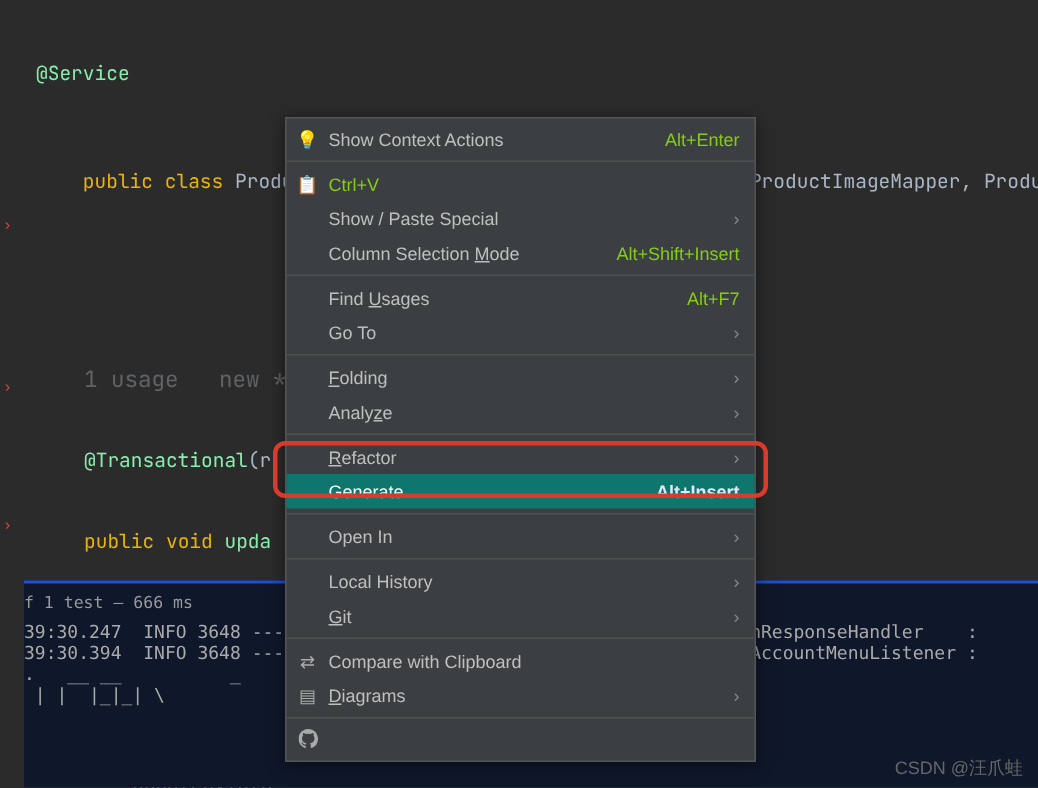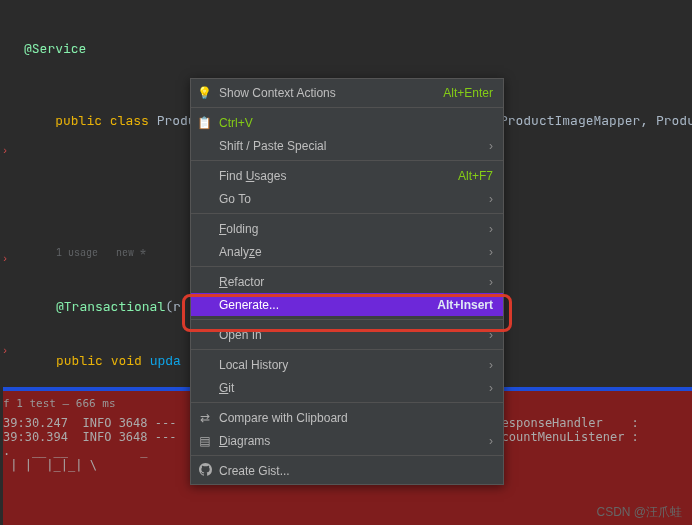--- a/index.html
+++ b/index.html
@@ -26,33 +26,33 @@
     left: 0;
     width: 10px;
     text-align: center;
     color: #cc4b4b;
     font-size: 11px;
   }
   .kw-annotation { color: #86efac; }
   .kw { color: #eab308; }
   .ident { color: #a9b7c6; }
   .typeuse { color: #a9b7c6; }
-  .method { color: #0ea5e9; font-family: Liberation Mono, monospace; }
-  .usage-hint { color: #606366; font-size: 10px; }
+  .method { color: #86efac; }
+  .usage-hint { color: #606366; font-size: 15px; }
   .indent1 { padding-left: 16px; }
   .indent2 { padding-left: 48px; }
   .indent3 { padding-left: 80px; }
   
   .console {
     position: absolute;
-    left: 3px; right: 0;
+    left: 16px; right: 0;
     bottom: 0;
     height: 138px;
-    background: #7f1d1d;
-    border-top: 4px solid #1d4ed8;
+    background: #0f172a;
+    border-top: 2px solid #1d4ed8;
     font-family: Consolas, monospace;
     font-size: 12px;
     color: #bbbbbb;
     padding: 4px 8px 0 0;
   }
   .console .status { color: #999; font-size: 11px; padding: 2px 0 6px 0; }
   .console-line { white-space: pre; color:#aaa; }
   
   .menu {
     position: absolute;
@@ -80,21 +80,21 @@
     text-align: center;
     color: #aaa;
     font-size: 12px;
   }
   .menu-item .label { flex: 1; }
   .menu-item .short { color: #84cc16; }
   .menu-item .arrow { color: #8a8a8a; }
   .underline { text-decoration: underline; }
   .menu-sep { height: 1px; background: #515151; margin: 3px 0; }
   .menu-item.selected {
-    background: #6d28d9;
+    background: #0f766e;
     color: #ffffff;
   }
   .menu-item.selected .short, .menu-item.selected .arrow { color: #e0e8f5; font-weight: bold; }
   .highlight-box {
     position: absolute;
     border: 3px solid #d93a2b;
     border-radius: 8px;
     pointer-events: none;
     top: 294px;
     left: 182px;
@@ -150,22 +150,26 @@
     <span class="micon">💡</span>
     <span class="label">Show Context Actions</span>
     <span class="short">Alt+Enter</span>
   </div>
   <div class="menu-sep"></div>
   <div class="menu-item">
     <span class="micon">📋</span>
     <span class="short">Ctrl+V</span>
   </div>
   <div class="menu-item">
-    <span class="label">Shift / Paste Special</span>
-    <span class="arrow">›</span>
+    <span class="label">Show / Paste Special</span>
+    <span class="arrow">›</span>
+  </div>
+  <div class="menu-item">
+    <span class="label"><span>Column Selection </span><span class="underline">M</span><span>ode</span></span>
+    <span class="short">Alt+Shift+Insert</span>
   </div>
   <div class="menu-sep"></div>
   <div class="menu-item">
     <span class="label"><span>Find </span><span class="underline">U</span><span>sages</span></span>
     <span class="short">Alt+F7</span>
   </div>
   <div class="menu-item">
     <span class="label">Go To</span>
     <span class="arrow">›</span>
   </div>
@@ -211,19 +215,18 @@
     <span class="label"><span class="underline">D</span><span>iagrams</span></span>
     <span class="arrow">›</span>
   </div>
   <div class="menu-sep"></div>
   <div class="menu-item">
     <span class="micon">
       <svg width="13" height="13" viewBox="0 0 16 16" fill="#aaa">
           <path d="M8 0C3.58 0 0 3.58 0 8c0 3.54 2.29 6.53 5.47 7.59.4.07.55-.17.55-.38 0-.19-.01-.82-.01-1.49-2.01.37-2.53-.49-2.69-.94-.09-.23-.48-.94-.82-1.13-.28-.15-.68-.52-.01-.53.63-.01 1.08.58 1.23.82.72 1.21 1.87.87 2.33.66.07-.52.28-.87.51-1.07-1.78-.2-3.64-.89-3.64-3.95 0-.87.31-1.59.82-2.15-.08-.2-.36-1.02.08-2.12 0 0 .67-.21 2.2.82a7.5 7.5 0 0 1 4 0c1.53-1.04 2.2-.82 2.2-.82.44 1.1.16 1.92.08 2.12.51.56.82 1.27.82 2.15 0 3.07-1.87 3.75-3.65 3.95.29.25.54.73.54 1.48 0 1.07-.01 1.93-.01 2.2 0 .21.15.46.55.38A8.01 8.01 0 0 0 16 8c0-4.42-3.58-8-8-8z"></path>
         </svg>
     </span>
-    <span class="label">Create Gist...</span>
   </div>
 </div>
 
 <div class="highlight-box"></div>
 
 <div class="watermark">CSDN @汪爪蛙</div>
 
 </body></html>

